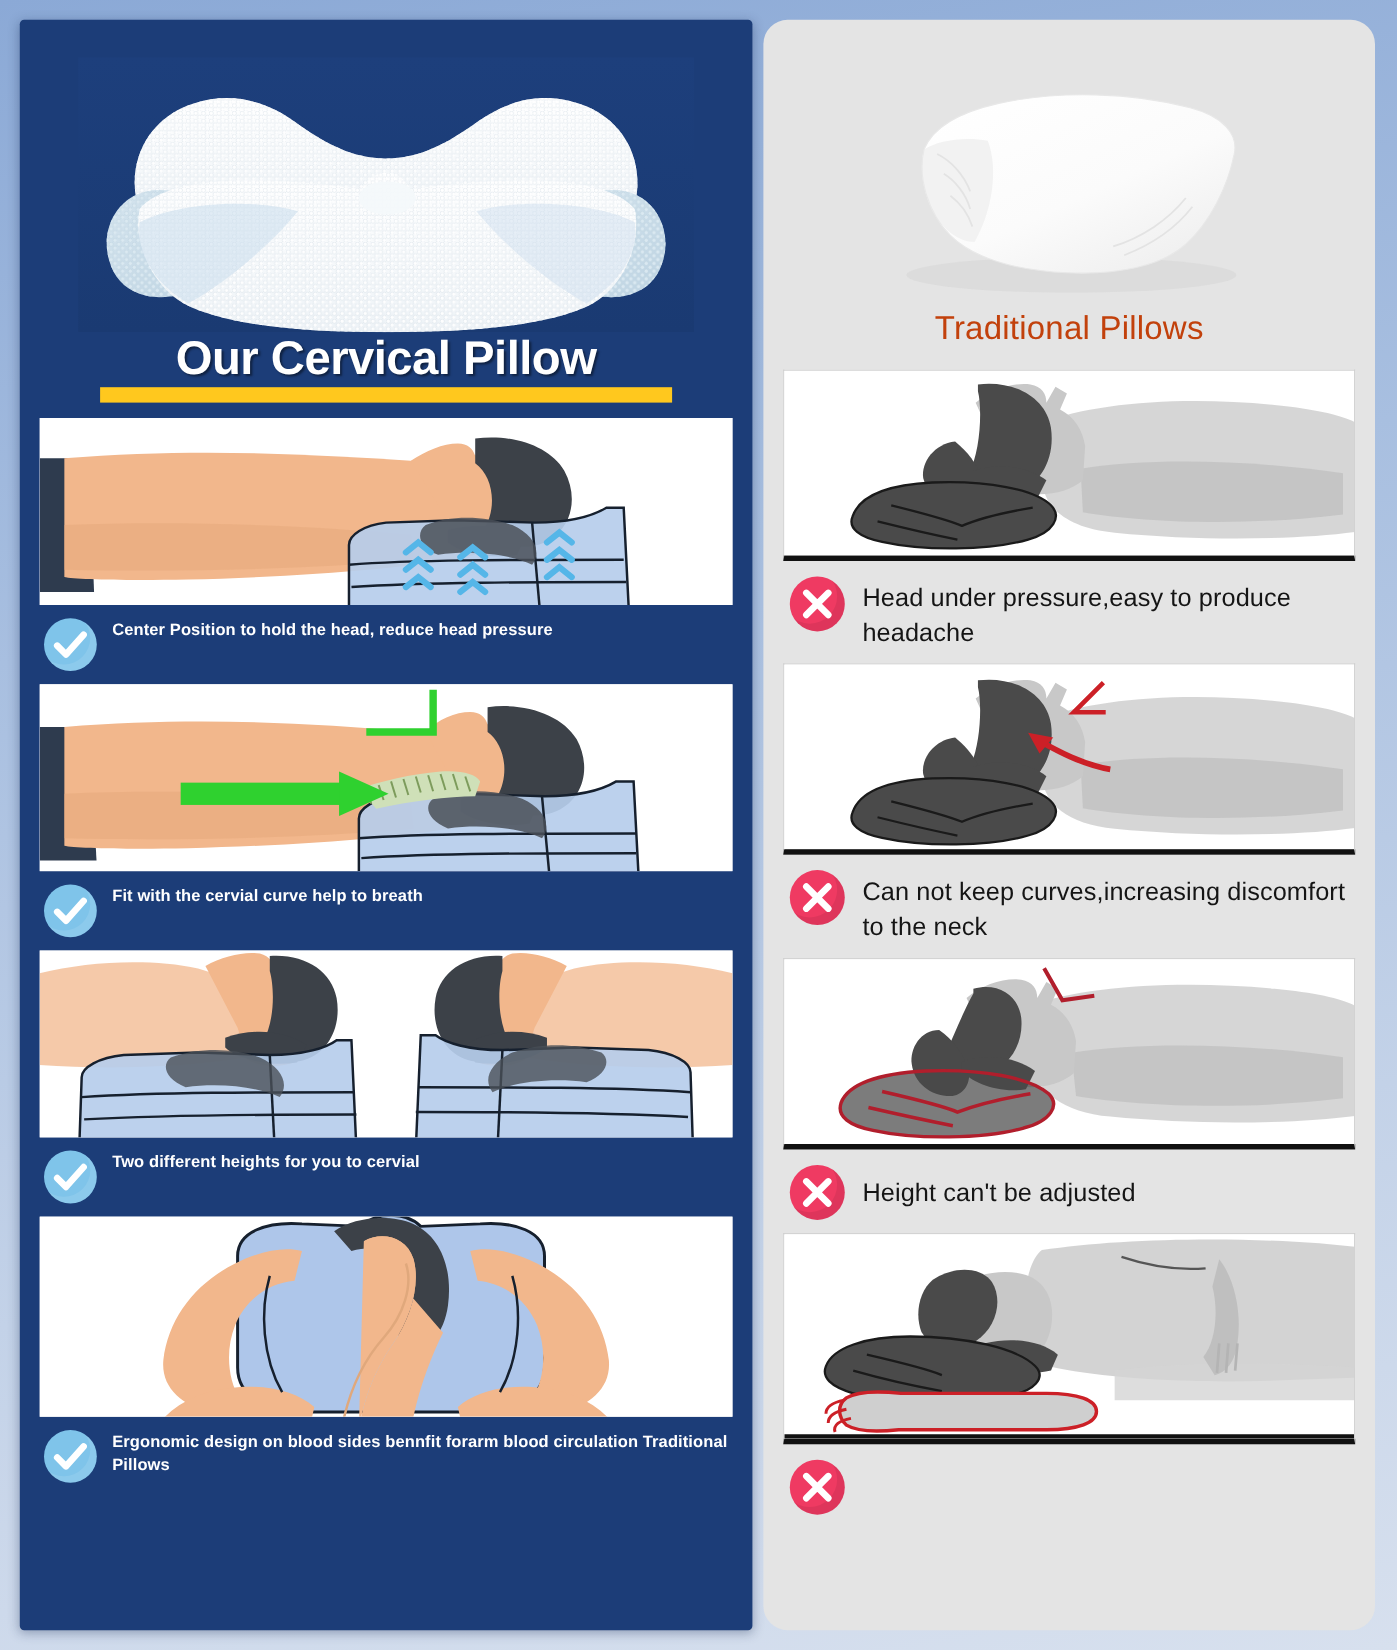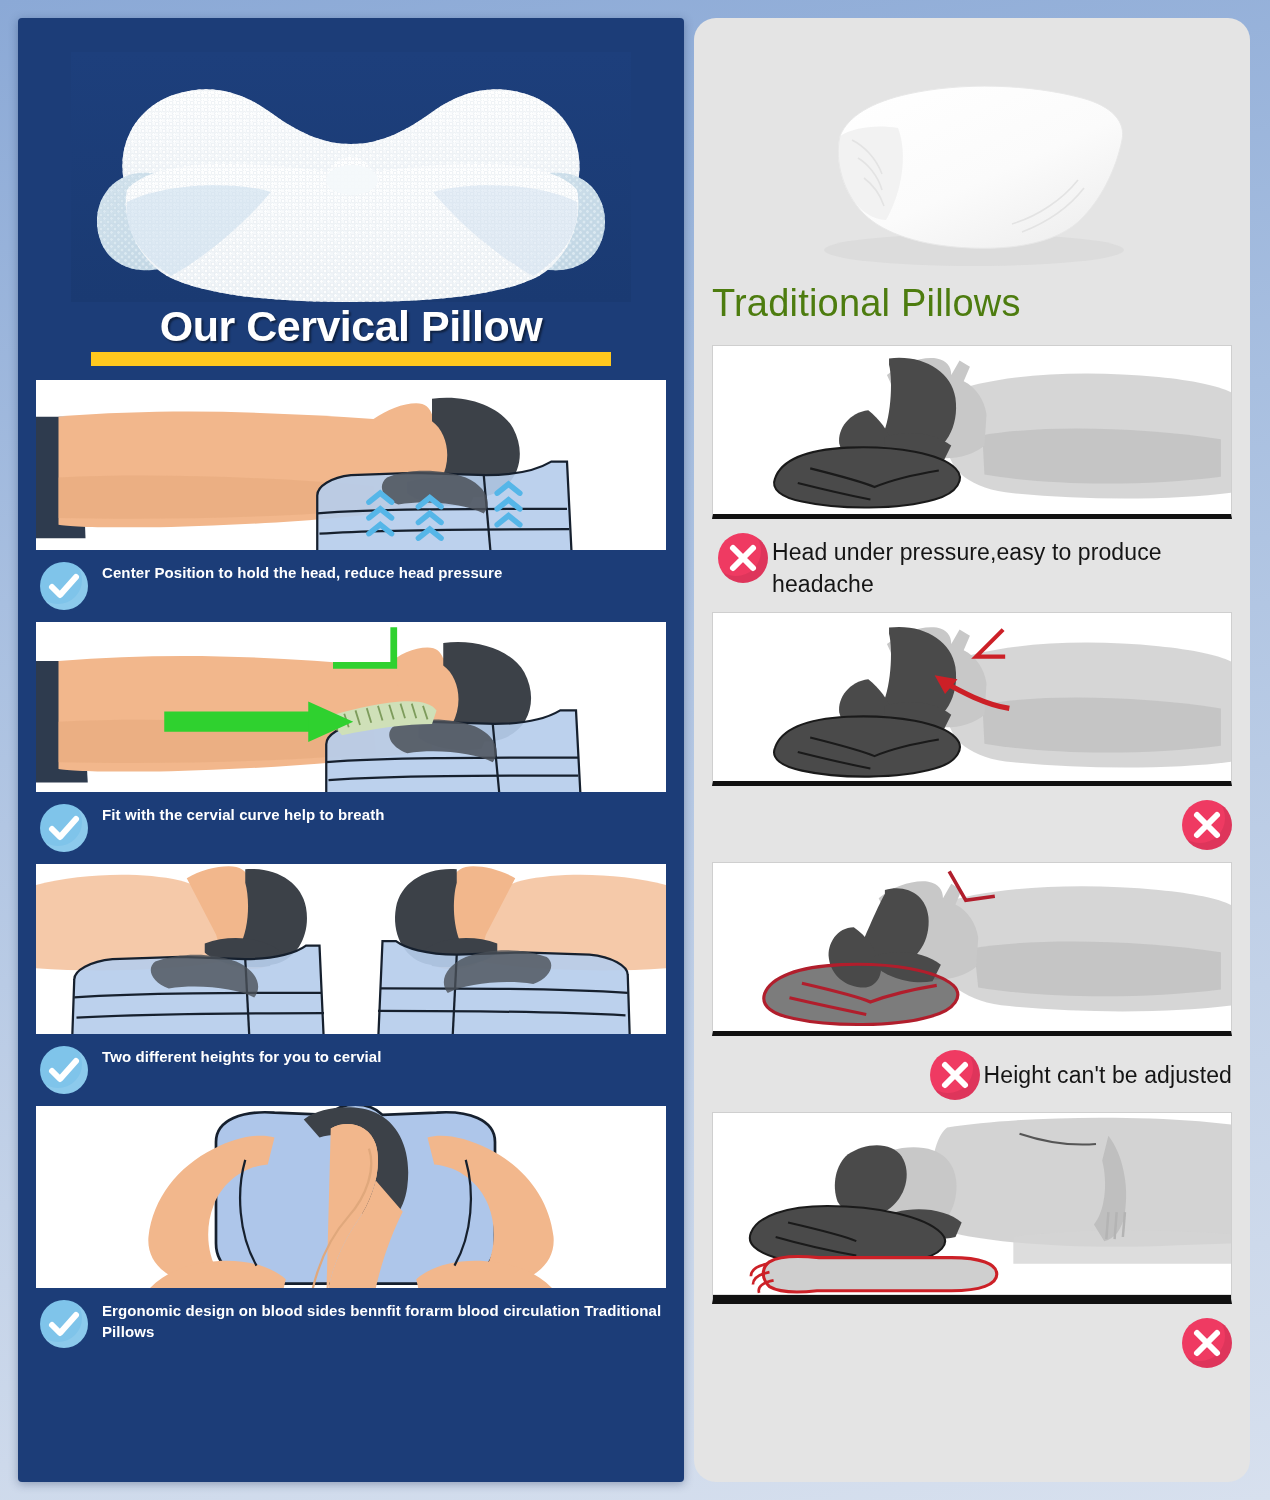--- a/index.html
+++ b/index.html
@@ -89,39 +89,38 @@
     box-sizing:border-box;
     padding:14px 18px 16px 18px;
     display:flex;flex-direction:column;
     position:relative;
   }
   .hero-right{
     height:248px;position:relative;overflow:hidden;
     display:flex;align-items:center;justify-content:center;
   }
   .title-right{
-    text-align:left;
-    font-size:38px;color:#4d7c0f;
+    text-align:center;
+    font-size:30px;color:#c2410c;
     font-weight:normal;
     margin:2px 0 20px 0;
     letter-spacing:.2px;
   }
   .r-illus{
     background:#ffffff;
     height:168px;
     border:1px solid #cfcfcf;
     border-bottom:5px solid #111111;
     margin-bottom:6px;
     position:relative;overflow:hidden;
   }
   .r-illus.big{height:186px;}
   .x-row{
-    display:flex;align-items:flex-start;gap:4px;
+    display:flex;align-items:flex-start;gap:16px;
     margin:8px 0 12px 6px;
-    justify-content:flex-end;
   }
   .x-ico{
     width:50px;height:50px;flex:0 0 50px;border-radius:50%;
     background:#ef3a62;position:relative;
     box-shadow:inset -7px -7px 0 rgba(0,0,0,.07);
   }
   .x-ico svg{position:absolute;inset:0;}
   .x-text{
     color:#151515;font-size:23px;line-height:1.38;
     padding-top:4px;letter-spacing:.1px;
@@ -444,20 +443,21 @@
           <path d="M290 16 L264 42 L292 42"></path>
         </g>
       </svg>
     </div>
     <div class="x-row">
       <span class="x-ico">
         <svg viewBox="0 0 50 50">
             <path d="M15 15 L35 35 M35 15 L15 35" stroke="#ffffff" stroke-width="6" stroke-linecap="round"></path>
           </svg>
       </span>
+      <span class="x-text">Can not keep curves,increasing discomfort to the neck</span>
     </div>
 
     <div class="r-illus">
       <svg viewBox="0 0 520 162" width="100%" height="100%" preserveAspectRatio="xMidYMid slice">
         <rect width="520" height="162" fill="#ffffff"></rect>
         <path d="M228 40 C272 24 356 18 440 26 C492 31 520 40 520 52 L520 136 C470 144 376 146 296 138 C254 134 232 116 228 92 Z" fill="#c8c8c8" opacity=".75"></path>
         <path d="M262 82 C326 72 418 74 500 86 L500 122 C418 132 326 130 266 120 Z" fill="#bdbdbd" opacity=".7"></path>
         <path d="M170 34 C184 22 204 16 218 18 C228 20 232 26 232 34 L240 20 L250 26 L244 40 C256 46 264 58 266 72 L264 100 C248 114 218 116 198 106 L190 76 Z" fill="#c8c8c8"></path>
         <path d="M176 26 C198 20 216 32 218 52 C220 74 208 94 188 100 C172 104 156 96 152 82 C160 64 170 40 176 30 Z" fill="#4a4a4a"></path>
         <path d="M146 62 C158 70 168 84 172 98 C174 110 166 120 156 120 C138 120 124 108 122 92 C120 78 130 62 146 62 Z" fill="#4a4a4a"></path>

